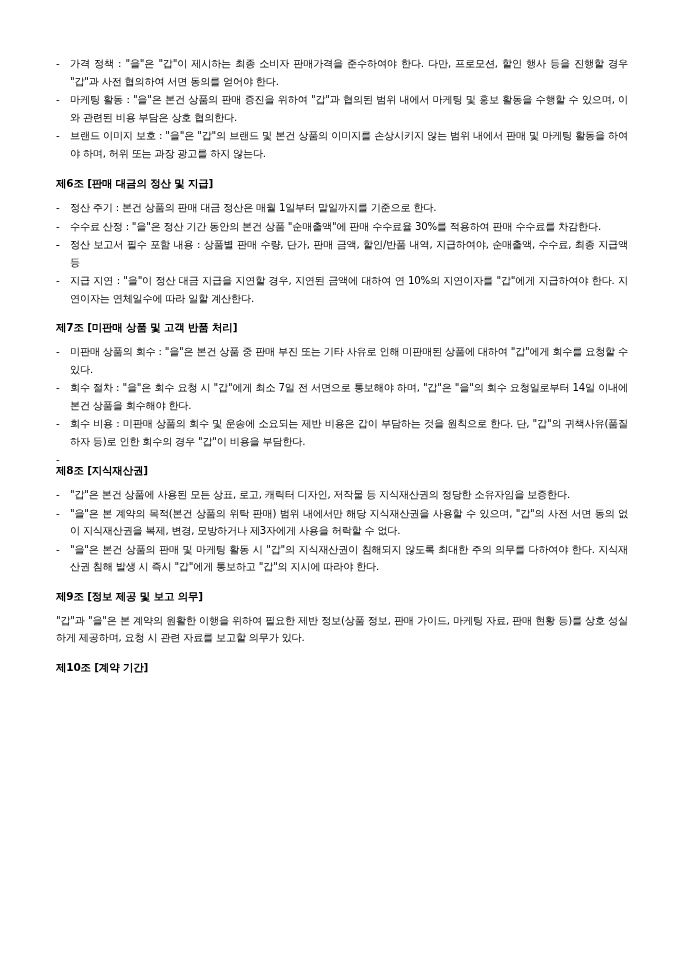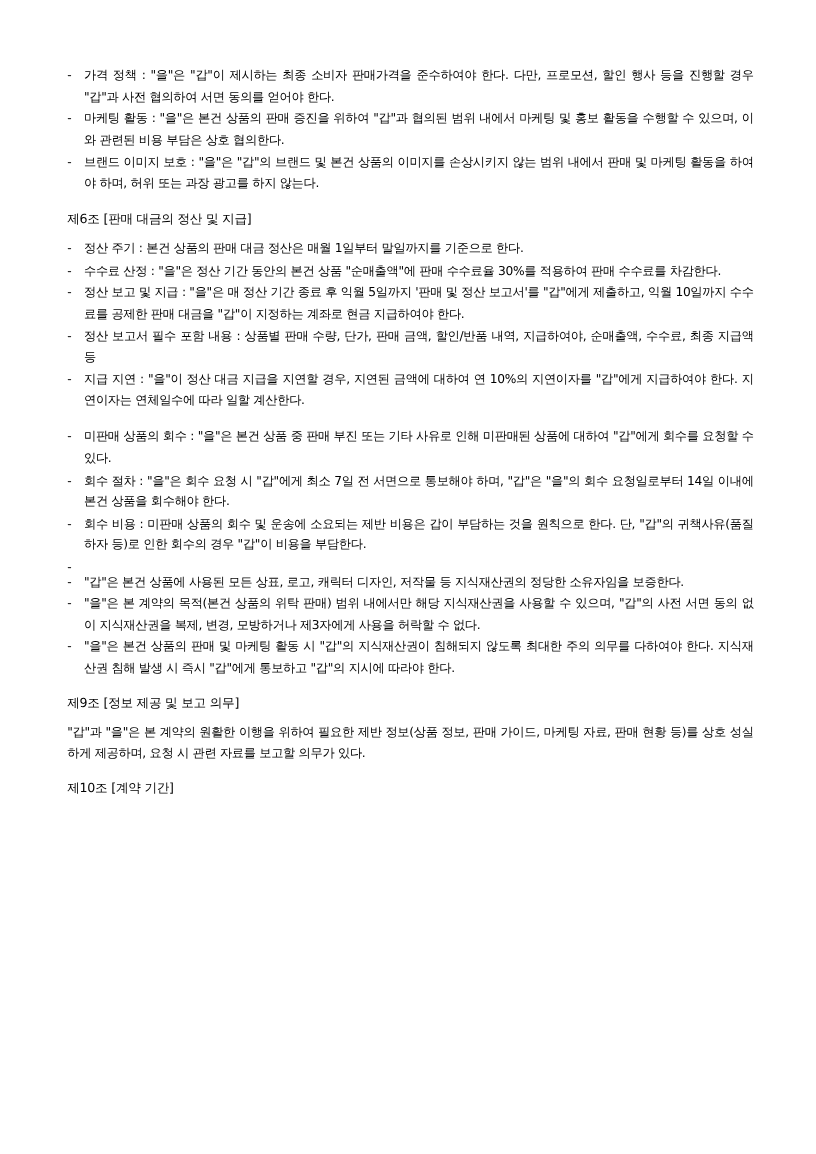--- a/index.html
+++ b/index.html
@@ -20,21 +20,21 @@
     height: 962px;
     box-sizing: border-box;
     padding: 55px 52px 40px 56px;
     background: #ffffff;
   }
   .section {
     margin-bottom: 13px;
   }
   .heading {
     font-size: 10.5px;
-    font-weight: normal;
+    font-weight: bold;
     line-height: 1.5;
     margin: 0 0 7px 0;
     letter-spacing: -0.2px;
   }
   .para {
     font-size: 10.2px;
     line-height: 1.72;
     margin: 0 0 2px 0;
     text-align: justify;
     letter-spacing: -0.25px;
@@ -89,54 +89,55 @@
       <li class="bullet">
         <span class="dash">-</span>
         <span>정산 주기 : 본건 상품의 판매 대금 정산은 매월 1일부터 말일까지를 기준으로 한다.</span>
       </li>
       <li class="bullet">
         <span class="dash">-</span>
         <span>수수료 산정 : "을"은 정산 기간 동안의 본건 상품 "순매출액"에 판매 수수료율 30%를 적용하여 판매 수수료를 차감한다.</span>
       </li>
       <li class="bullet">
         <span class="dash">-</span>
-        <span>정산 보고 및 지급 : "을"은 매 정산 기간 종료 후 익월 5일까지 '판매 및 정산 보고서'를 "갑"에게 제출하고, 익월 10일까지 수수료를 공제한 판매 대금을 "갑"이 지정하는 계좌로 현금 지급하여야 한다.</span>
       </li>
       <li class="bullet">
         <span class="dash">-</span>
         <span>정산 보고서 필수 포함 내용 : 상품별 판매 수량, 단가, 판매 금액, 할인/반품 내역, 지급하여야, 순매출액, 수수료, 최종 지급액 등</span>
       </li>
       <li class="bullet">
         <span class="dash">-</span>
         <span>지급 지연 : "을"이 정산 대금 지급을 지연할 경우, 지연된 금액에 대하여 연 10%의 지연이자를 "갑"에게 지급하여야 한다. 지연이자는 연체일수에 따라 일할 계산한다.</span>
       </li>
     </ul>
   </div>
 
   <div class="section">
+    <h2 class="heading">제7조 [미판매 상품 및 고객 반품 처리]</h2>
     <ul class="bullets">
       <li class="bullet">
         <span class="dash">-</span>
         <span>미판매 상품의 회수 : "을"은 본건 상품 중 판매 부진 또는 기타 사유로 인해 미판매된 상품에 대하여 "갑"에게 회수를 요청할 수 있다.</span>
       </li>
       <li class="bullet">
         <span class="dash">-</span>
         <span>회수 절차 : "을"은 회수 요청 시 "갑"에게 최소 7일 전 서면으로 통보해야 하며, "갑"은 "을"의 회수 요청일로부터 14일 이내에 본건 상품을 회수해야 한다.</span>
       </li>
       <li class="bullet">
         <span class="dash">-</span>
         <span>회수 비용 : 미판매 상품의 회수 및 운송에 소요되는 제반 비용은 갑이 부담하는 것을 원칙으로 한다. 단, "갑"의 귀책사유(품질 하자 등)로 인한 회수의 경우 "갑"이 비용을 부담한다.</span>
       </li>
       <li class="bullet">
         <span class="dash">-</span>
       </li>
     </ul>
   </div>
 
   <div class="section">
+    <h2 class="heading">제8조 [지식재산권]</h2>
     <ul class="bullets">
       <li class="bullet">
         <span class="dash">-</span>
         <span>"갑"은 본건 상품에 사용된 모든 상표, 로고, 캐릭터 디자인, 저작물 등 지식재산권의 정당한 소유자임을 보증한다.</span>
       </li>
       <li class="bullet">
         <span class="dash">-</span>
         <span>"을"은 본 계약의 목적(본건 상품의 위탁 판매) 범위 내에서만 해당 지식재산권을 사용할 수 있으며, "갑"의 사전 서면 동의 없이 지식재산권을 복제, 변경, 모방하거나 제3자에게 사용을 허락할 수 없다.</span>
       </li>
       <li class="bullet">

